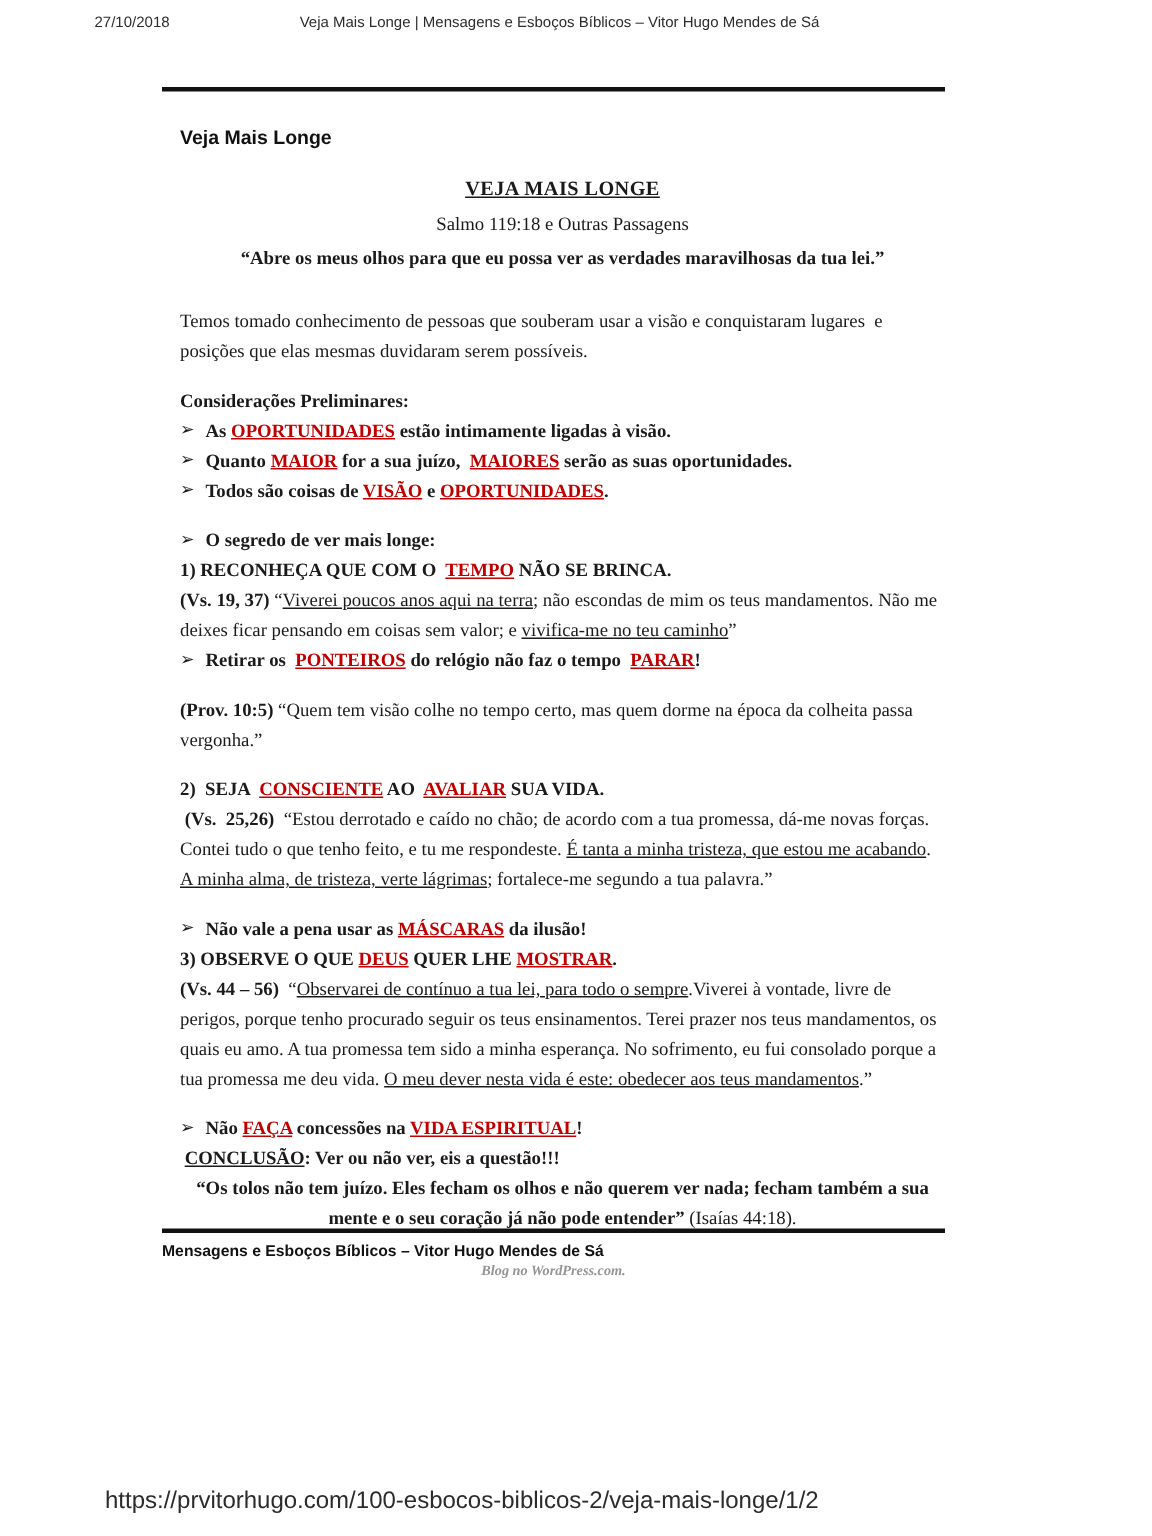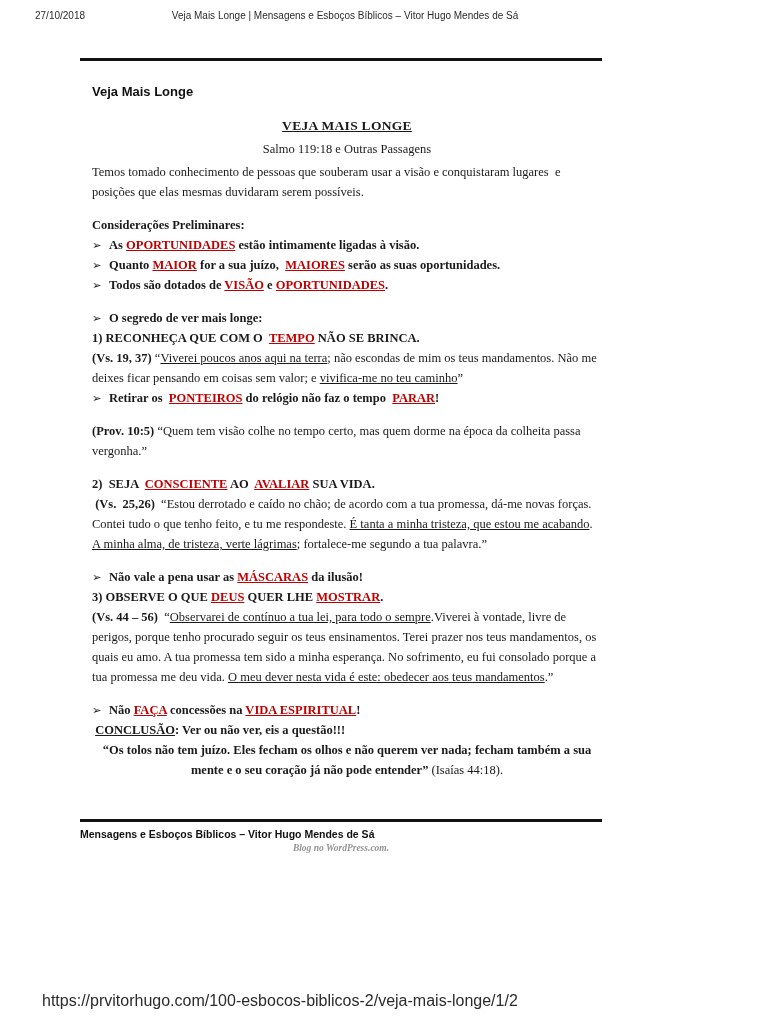--- a/index.html
+++ b/index.html
@@ -3,20 +3,21 @@
 <meta charset="utf-8">
 <style>
   html,body{margin:0;padding:0;background:#ffffff;}
   .page{
     position:relative;
     width:680px;height:1024px;
     background:#ffffff;
     overflow:hidden;
     font-family:"Liberation Serif", serif;
     color:#1a1a1a;
+    margin-left:28px;
   }
   
   .print-header{
     position:absolute;top:10px;left:35px;right:35px;
     display:flex;align-items:flex-start;
     font-family:"Liberation Sans", sans-serif;
     font-size:10px;color:#2b2b2b;
   }
   .print-header .date{flex:0 0 auto;}
   .print-header .ptitle{flex:1 1 auto;text-align:center;padding-right:40px;}
@@ -81,26 +82,27 @@
     <span class="ptitle">Veja Mais Longe | Mensagens e Esboços Bíblicos – Vitor Hugo Mendes de Sá</span>
   </div>
 
   <div class="rule rule-top"></div>
 
   <div class="content">
     <div class="page-heading">Veja Mais Longe</div>
     <div>
         <div class="block center-title"><span class="seg-bu">VEJA MAIS LONGE</span></div>
         <div class="block center"><span class="seg-n">Salmo 119:18 e Outras Passagens</span></div>
+        <div class="block center-quote"><span class="seg-b">“Abre os meus olhos para que eu possa ver as verdades maravilhosas da tua lei.”</span></div>
         <div class="block para"><span class="seg-n">Temos tomado conhecimento de pessoas que souberam usar a visão e conquistaram lugares  e posições que elas mesmas duvidaram serem possíveis.</span></div>
         <div class="spacer"></div>
         <div class="block para"><span class="seg-b">Considerações Preliminares:</span></div>
         <div class="block bullet"><span class="bullet-glyph">➢</span><span class="bullet-text"><span class="seg-b">As </span><span class="seg-r">OPORTUNIDADES</span><span class="seg-b"> estão intimamente ligadas à visão.</span></span></div>
         <div class="block bullet"><span class="bullet-glyph">➢</span><span class="bullet-text"><span class="seg-b">Quanto </span><span class="seg-r">MAIOR</span><span class="seg-b"> for a sua juízo,  </span><span class="seg-r">MAIORES</span><span class="seg-b"> serão as suas oportunidades.</span></span></div>
-        <div class="block bullet"><span class="bullet-glyph">➢</span><span class="bullet-text"><span class="seg-b">Todos são dotados de </span><span class="seg-r">VISÃO</span><span class="seg-b"> e </span><span class="seg-r">OPORTUNIDADES</span><span class="seg-b">.</span></span></div>
+        <div class="block bullet"><span class="bullet-glyph">➢</span><span class="bullet-text"><span class="seg-b">Todos são coisas de </span><span class="seg-r">VISÃO</span><span class="seg-b"> e </span><span class="seg-r">OPORTUNIDADES</span><span class="seg-b">.</span></span></div>
         <div class="spacer"></div>
         <div class="block bullet"><span class="bullet-glyph">➢</span><span class="bullet-text"><span class="seg-b">O segredo de ver mais longe:</span></span></div>
         <div class="block para"><span class="seg-b">1) RECONHEÇA QUE COM O  </span><span class="seg-r">TEMPO</span><span class="seg-b"> NÃO SE BRINCA.</span></div>
         <div class="block para"><span class="seg-b">(Vs. 19, 37) </span><span class="seg-n">“</span><span class="seg-u">Viverei poucos anos aqui na terra</span><span class="seg-n">; não escondas de mim os teus mandamentos. Não me deixes ficar pensando em coisas sem valor; e </span><span class="seg-u">vivifica-me no teu caminho</span><span class="seg-n">”</span></div>
         <div class="block bullet"><span class="bullet-glyph">➢</span><span class="bullet-text"><span class="seg-b">Retirar os  </span><span class="seg-r">PONTEIROS</span><span class="seg-b"> do relógio não faz o tempo  </span><span class="seg-r">PARAR</span><span class="seg-b">!</span></span></div>
         <div class="spacer"></div>
         <div class="block para"><span class="seg-b">(Prov. 10:5) </span><span class="seg-n">“Quem tem visão colhe no tempo certo, mas quem dorme na época da colheita passa vergonha.”</span></div>
         <div class="spacer"></div>
         <div class="block para"><span class="seg-b">2)  SEJA  </span><span class="seg-r">CONSCIENTE</span><span class="seg-b"> AO  </span><span class="seg-r">AVALIAR</span><span class="seg-b"> SUA VIDA.</span></div>
         <div class="block para"><span class="seg-b"> (Vs.  25,26)  </span><span class="seg-n">“Estou derrotado e caído no chão; de acordo com a tua promessa, dá-me novas forças. Contei tudo o que tenho feito, e tu me respondeste. </span><span class="seg-u">É tanta a minha tristeza, que estou me acabando</span><span class="seg-n">. </span><span class="seg-u">A minha alma, de tristeza, verte lágrimas</span><span class="seg-n">; fortalece-me segundo a tua palavra.”</span></div>

